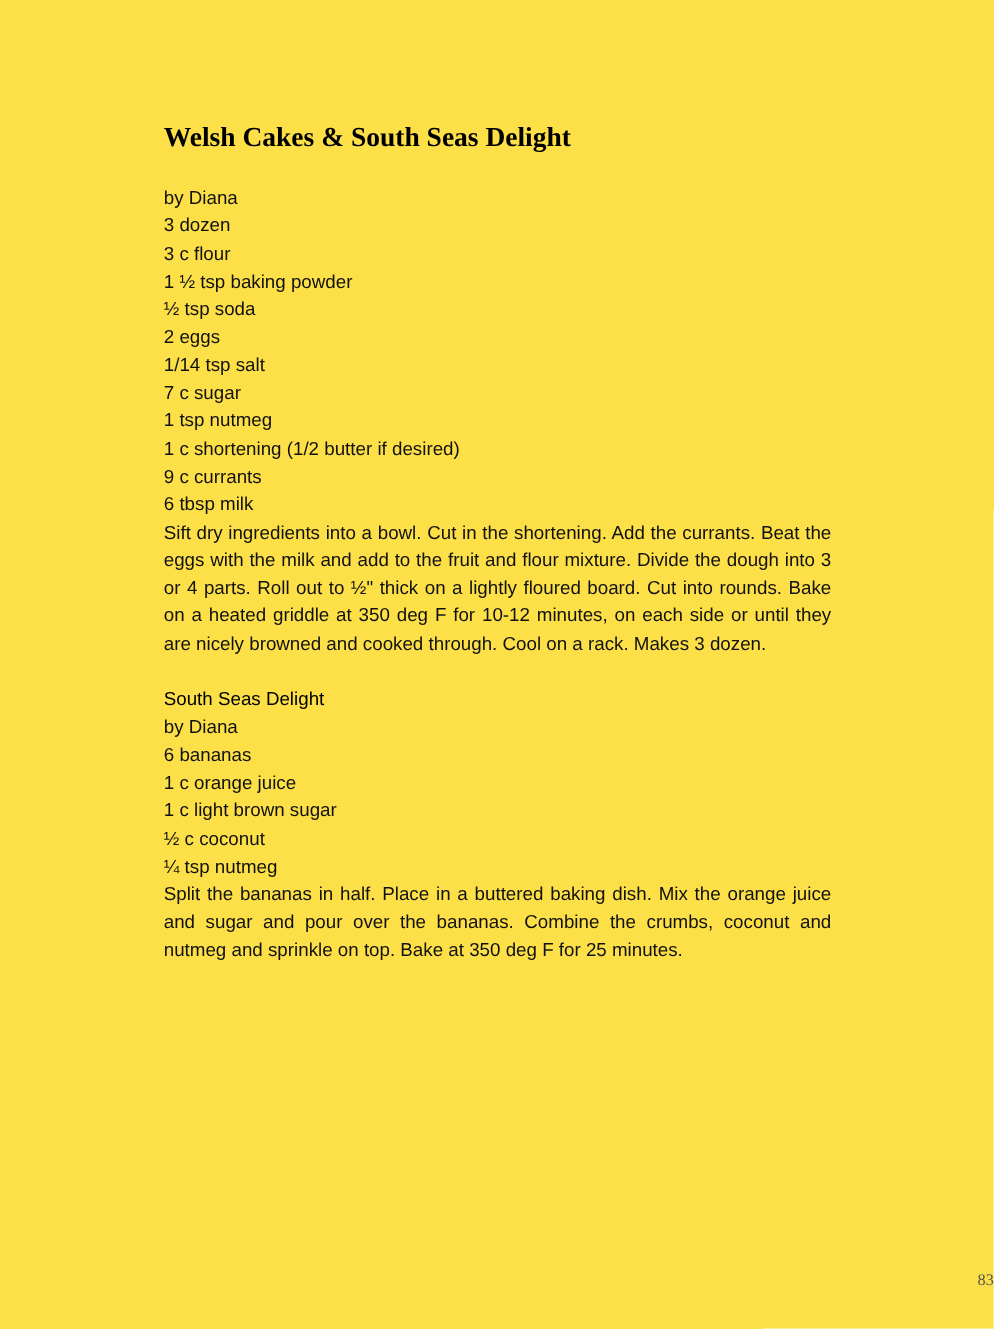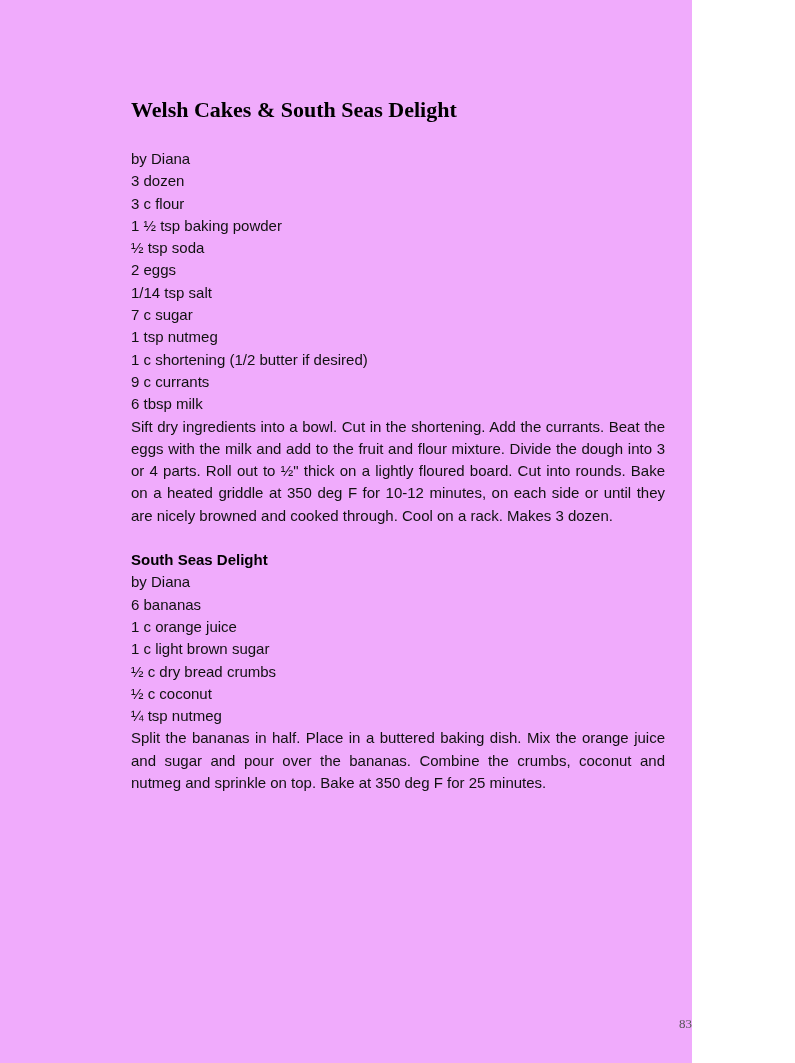--- a/index.html
+++ b/index.html
@@ -2,23 +2,23 @@
 <html><head>
 <meta charset="utf-8">
 <style>
   html, body {
     margin: 0;
     padding: 0;
     background: #ffffff;
   }
   .page {
     position: relative;
-    width: 692px;
+    width: 795px;
     height: 1063px;
-    background: #f0abfc;
+    background: #fde047;
     overflow: hidden;
     font-family: "Liberation Sans", sans-serif;
     color: #111111;
     box-sizing: border-box;
   }
   .content {
     position: absolute;
     left: 131px;
     top: 96px;
     width: 534px;
@@ -37,21 +37,21 @@
     white-space: pre-wrap;
   }
   .para {
     font-size: 15px;
     line-height: 22.3px;
     text-align: justify;
     margin: 0;
   }
   h2.sub-title {
     font-family: "Liberation Sans", sans-serif;
-    font-weight: bold;
+    font-weight: normal;
     font-size: 15px;
     line-height: 22.3px;
     margin: 22px 0 0 0;
     color: #000000;
   }
   .page-number {
     position: absolute;
     left: 0;
     right: 0;
     top: 1016px;
@@ -89,21 +89,20 @@
     <p class="para">Sift dry ingredients into a bowl. Cut in the shortening. Add the currants. Beat the eggs with the milk and add to the fruit and flour mixture. Divide the dough into 3 or 4 parts. Roll out to ½" thick on a lightly floured board. Cut into rounds. Bake on a heated griddle at 350 deg F for 10-12 minutes, on each side or until they are nicely browned and cooked through. Cool on a rack. Makes 3 dozen.</p>
 
     <h2 class="sub-title">South Seas Delight</h2>
 
     <div class="line">by Diana</div>
 
     <div>
         <div class="line">6 bananas</div>
         <div class="line">1 c orange juice</div>
         <div class="line">1 c light brown sugar</div>
-        <div class="line">½ c dry bread crumbs</div>
         <div class="line">½ c coconut</div>
         <div class="line">¼ tsp nutmeg</div>
       </div>
 
     <p class="para">Split the bananas in half. Place in a buttered baking dish. Mix the orange juice and sugar and pour over the bananas. Combine the crumbs, coconut and nutmeg and sprinkle on top. Bake at 350 deg F for 25 minutes.</p>
 
   </div>
 
   <div class="page-number">83</div>
 </div>

